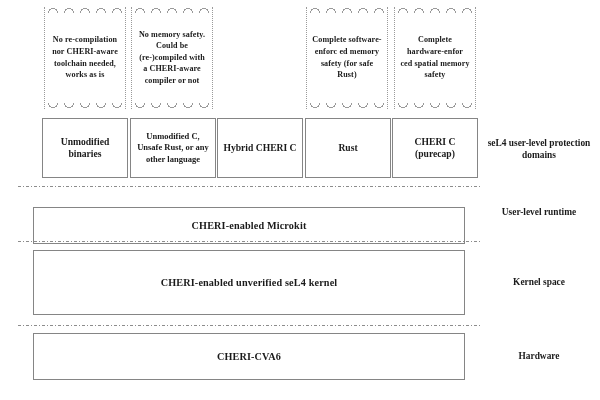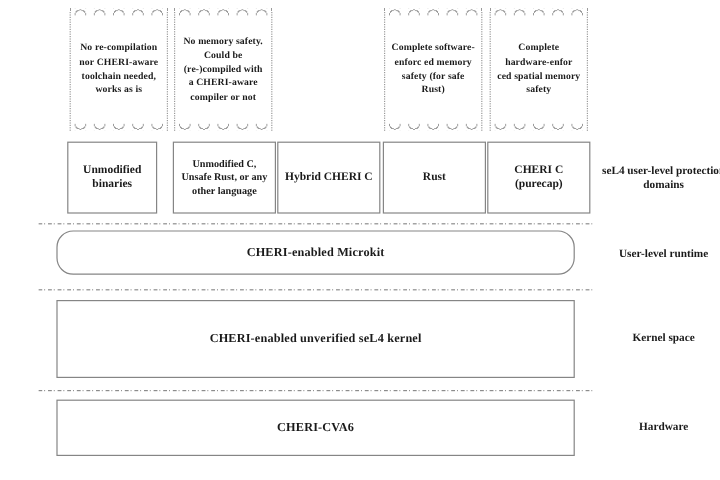--- a/index.html
+++ b/index.html
@@ -13,21 +13,20 @@
     height: 400px;
     position: relative;
     overflow: hidden;
     font-family: "Liberation Serif", "DejaVu Serif", serif;
     color: #1a1a1a;
   }
 
   #diagram {
     position: absolute;
     inset: 0;
-    margin-left: 14px;
   }
 
   
   .node {
     position: absolute;
     box-sizing: border-box;
     display: flex;
     align-items: center;
     justify-content: center;
     text-align: center;
@@ -131,39 +130,39 @@
   <div class="node cloud" style="left:131px;width:82px;">
     <span class="txt">No memory safety. Could be (re-)compiled with a CHERI-aware compiler or not</span>
   </div>
   <div class="node cloud" style="left:306px;width:82px;">
     <span class="txt">Complete software-enforc ed memory safety (for safe Rust)</span>
   </div>
   <div class="node cloud" style="left:394px;width:82px;">
     <span class="txt">Complete hardware-enfor ced spatial memory safety</span>
   </div>
 
-  <div class="node box domain-box" style="left:42px;width:75px;">
+  <div class="node box domain-box" style="left:42px;width:86px;">
     <span class="txt">Unmodified binaries</span>
   </div>
   <div class="node box domain-box small" style="left:130px;width:86px;">
     <span class="txt">Unmodified C, Unsafe Rust, or any other language</span>
   </div>
   <div class="node box domain-box" style="left:217px;width:86px;">
     <span class="txt">Hybrid CHERI C</span>
   </div>
   <div class="node box domain-box" style="left:305px;width:86px;">
     <span class="txt">Rust</span>
   </div>
   <div class="node box domain-box" style="left:392px;width:86px;">
     <span class="txt">CHERI C (purecap)</span>
   </div>
 
   <div class="sep" style="top:186px;"></div>
 
-  <div class="node box bar" style="top:192px;height:37px;border-radius:14px;">
+  <div class="node box bar" style="top:207px;height:37px;">
     <span class="txt">CHERI-enabled Microkit</span>
   </div>
 
   <div class="sep" style="top:241px;"></div>
 
   <div class="node box bar" style="top:250px;height:65px;">
     <span class="txt">CHERI-enabled unverified seL4 kernel</span>
   </div>
 
   <div class="sep" style="top:325px;"></div>

